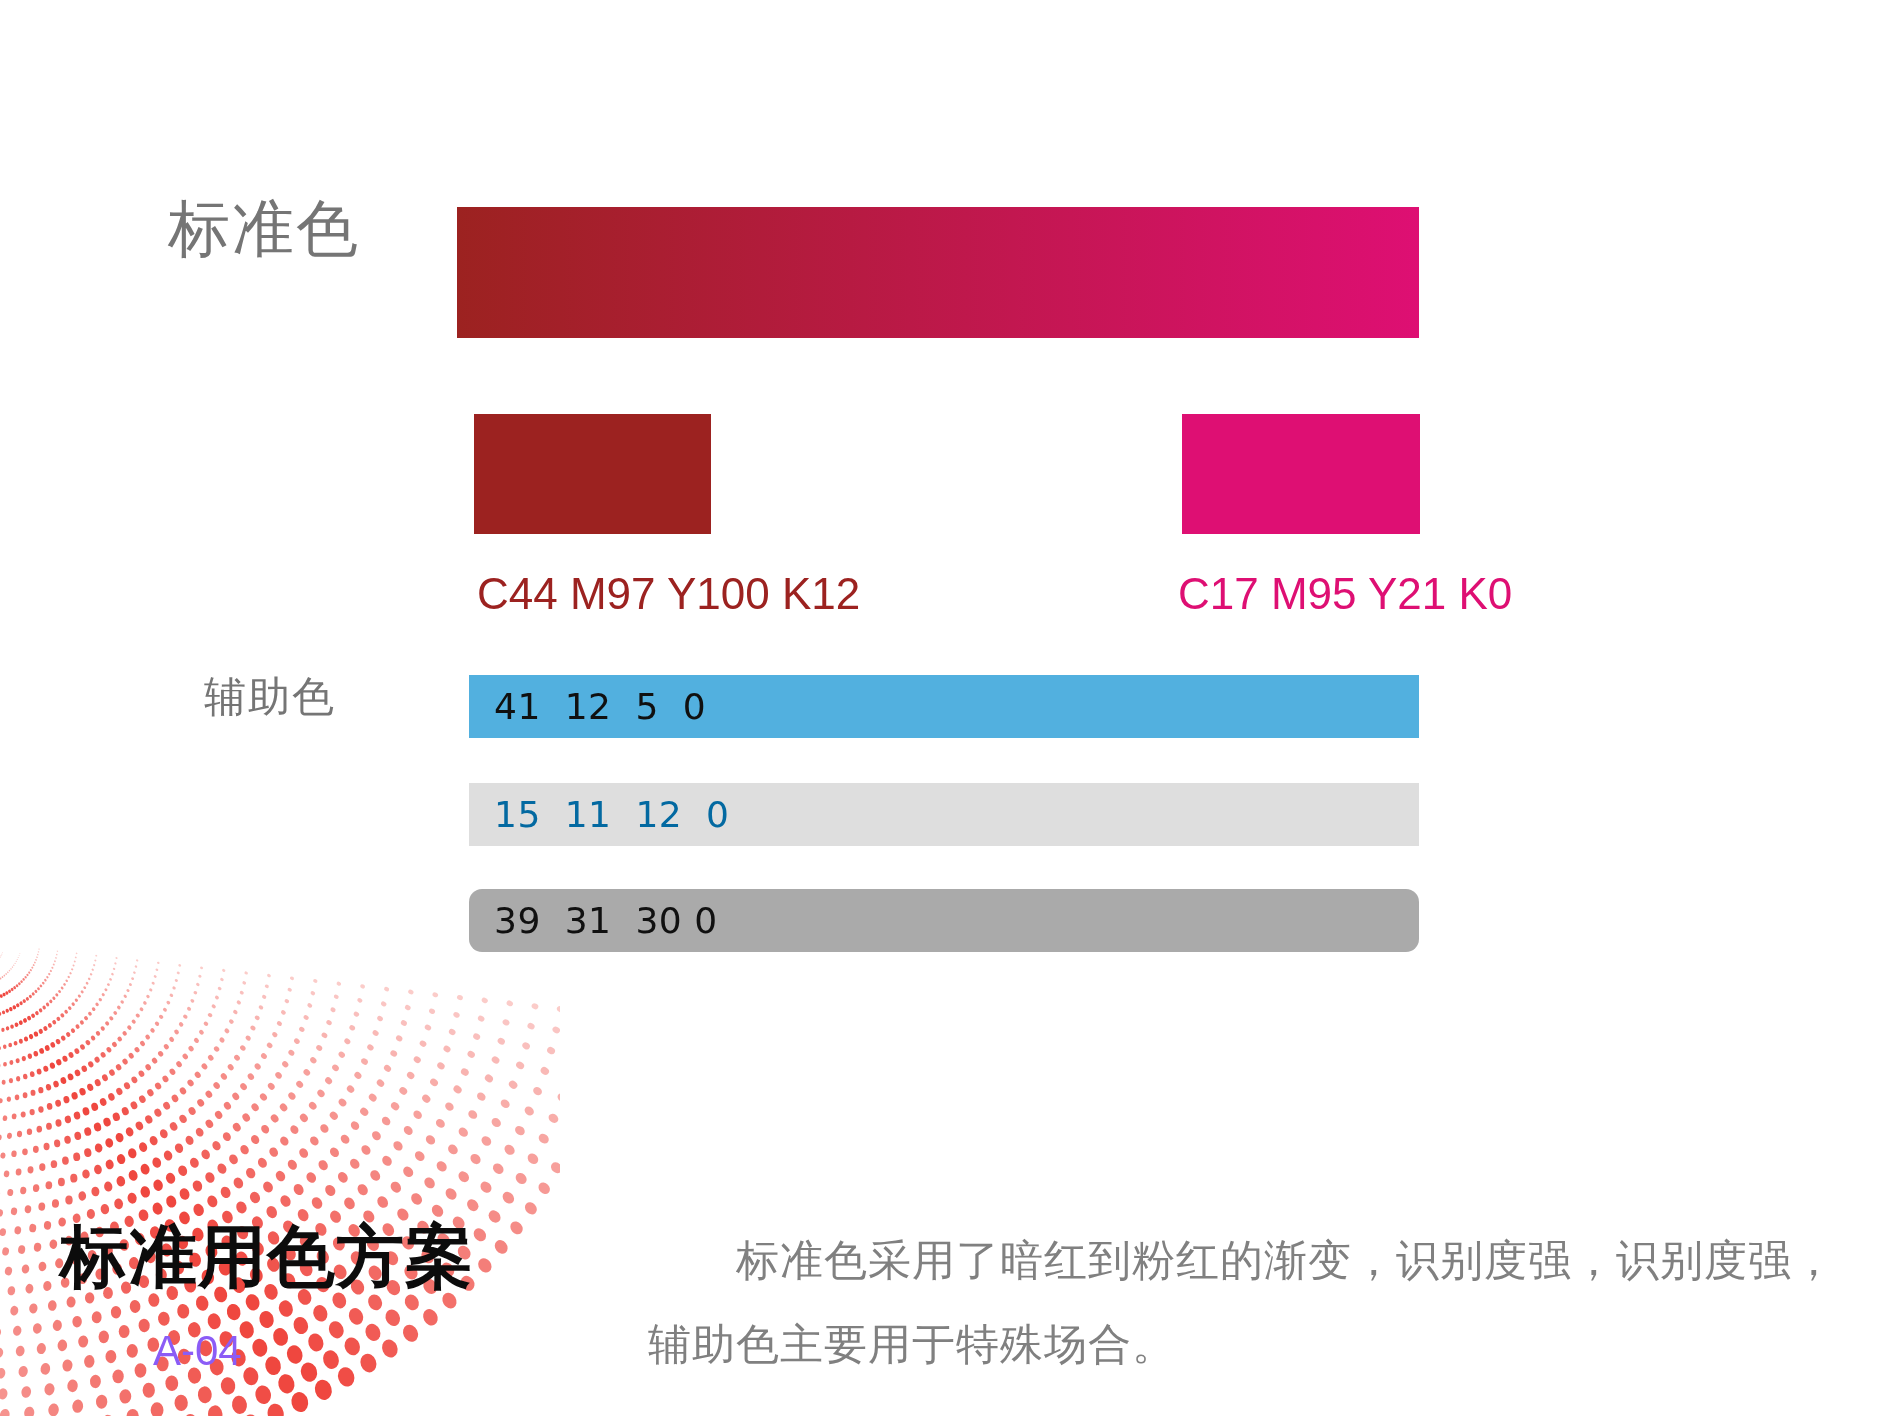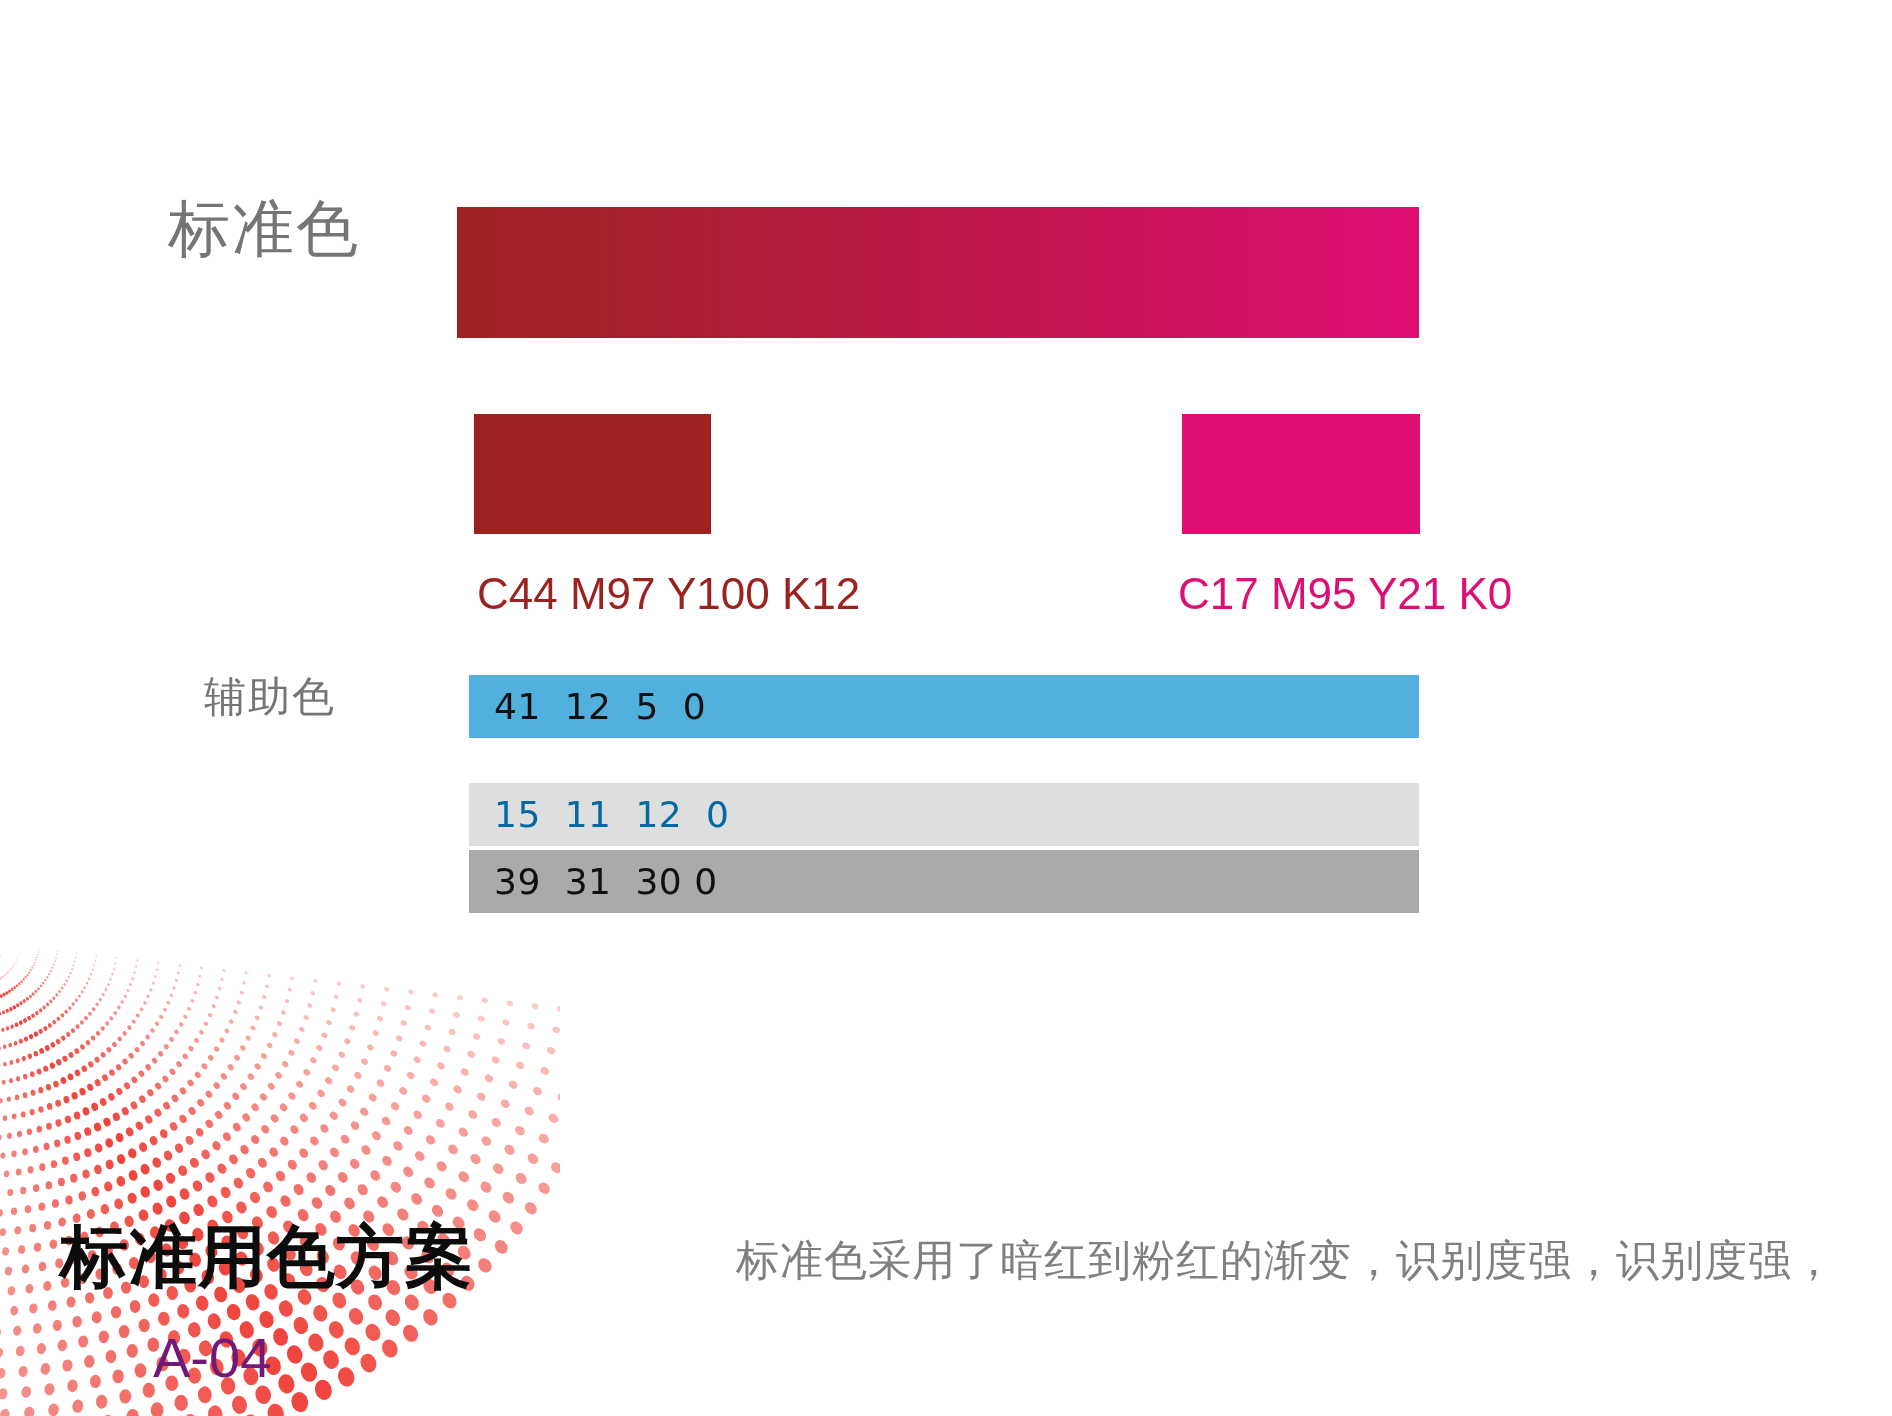--- a/index.html
+++ b/index.html
@@ -80,21 +80,21 @@
     padding-left: 25px;
     font-size: 36px;
     line-height: 1;
     color: #101010;
     letter-spacing: 0.5px;
     white-space: pre;
     font-family: "DejaVu Sans", "Liberation Sans", sans-serif;
   }
   #aux-bar-0 { top: 675px; }
   #aux-bar-1 { top: 783px; }
-  #aux-bar-2 { top: 850px; }
+  #aux-bar-2 { top: 889px; border-radius: 13px; }
   #aux-bar-3 { top: 994px; }
 
   
   #halftone {
     position: absolute;
     left: 0;
     top: 930px;
     width: 560px;
     height: 486px;
     pointer-events: none;
@@ -107,23 +107,23 @@
     line-height: 1;
     color: #0c0c0c;
     letter-spacing: 1px;
     white-space: nowrap;
     font-weight: bold;
   }
   #footer-code {
     position: absolute;
     left: 153px;
     top: 1330px;
-    font-size: 56px;
+    font-size: 42px;
     line-height: 1;
-    color: #701a75;
+    color: #8b5cf6;
     white-space: nowrap;
     font-family: "Liberation Sans", sans-serif;
     text-align: right;
   }
 
   
   #description {
     position: absolute;
     left: 648px;
     top: 1218px;
@@ -1034,15 +1034,16 @@
         <ellipse cx="4.79" cy="484.69" rx="5.81" ry="4.77" transform="rotate(103.6 4.79 484.69)" fill="#EE3B33" opacity="0.552"></ellipse>
       </g>
   </svg>
 
   <div id="footer-title">标准用色方案</div>
 
   <div id="footer-code">A-04</div>
 
   <div id="description" style="color: rgb(128, 128, 128);">
     <span id="desc-line-0" class="desc-line">标准色采用了暗红到粉红的渐变，识别度强，识别度强，</span>
+    <span id="desc-line-1" class="desc-line">辅助色主要用于特殊场合。</span>
   </div>
 
 </div>
 
 </body></html>

